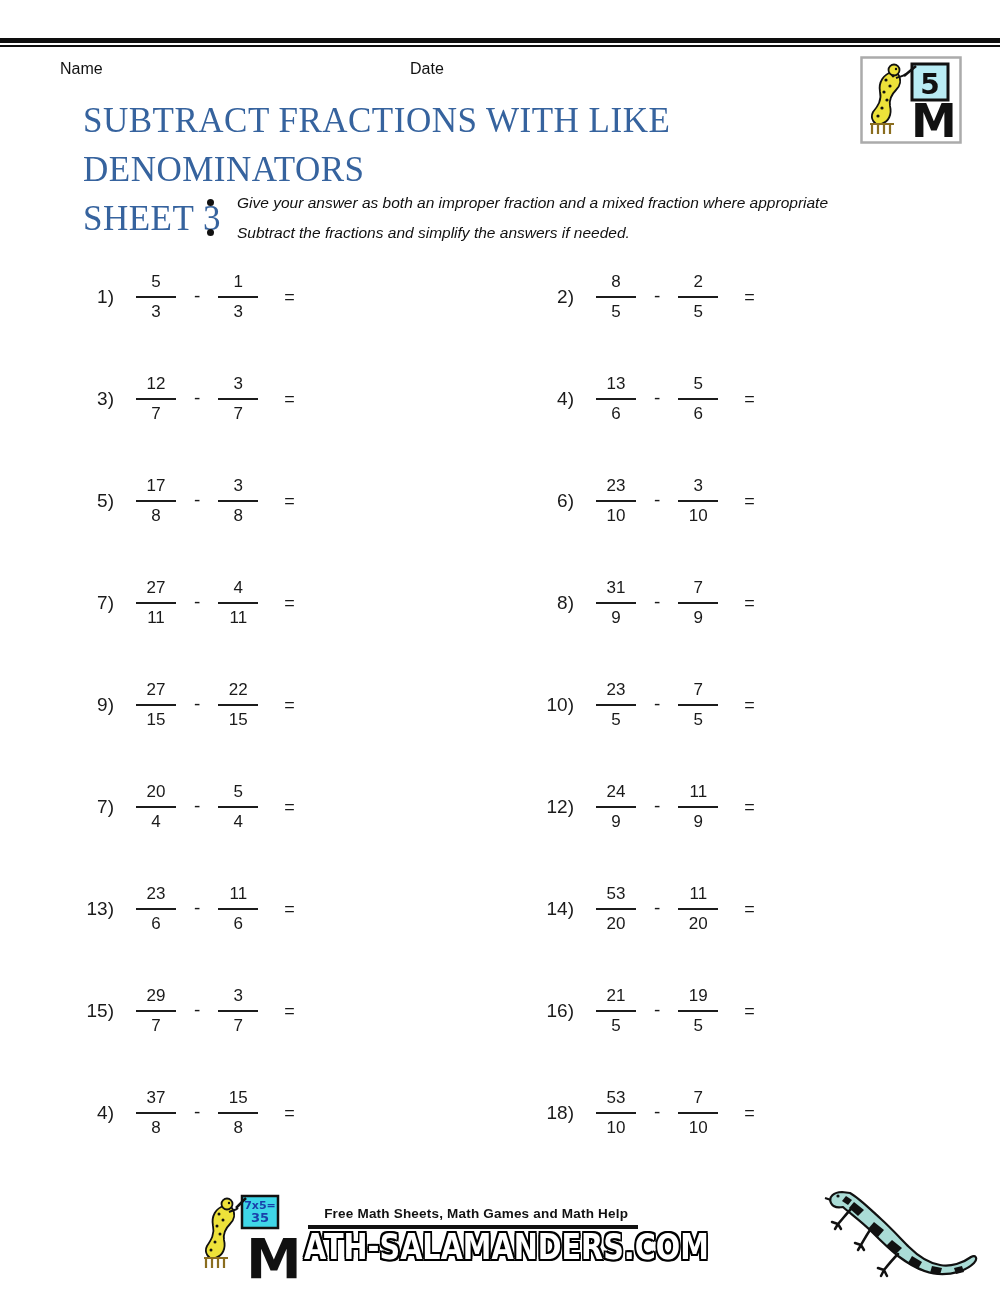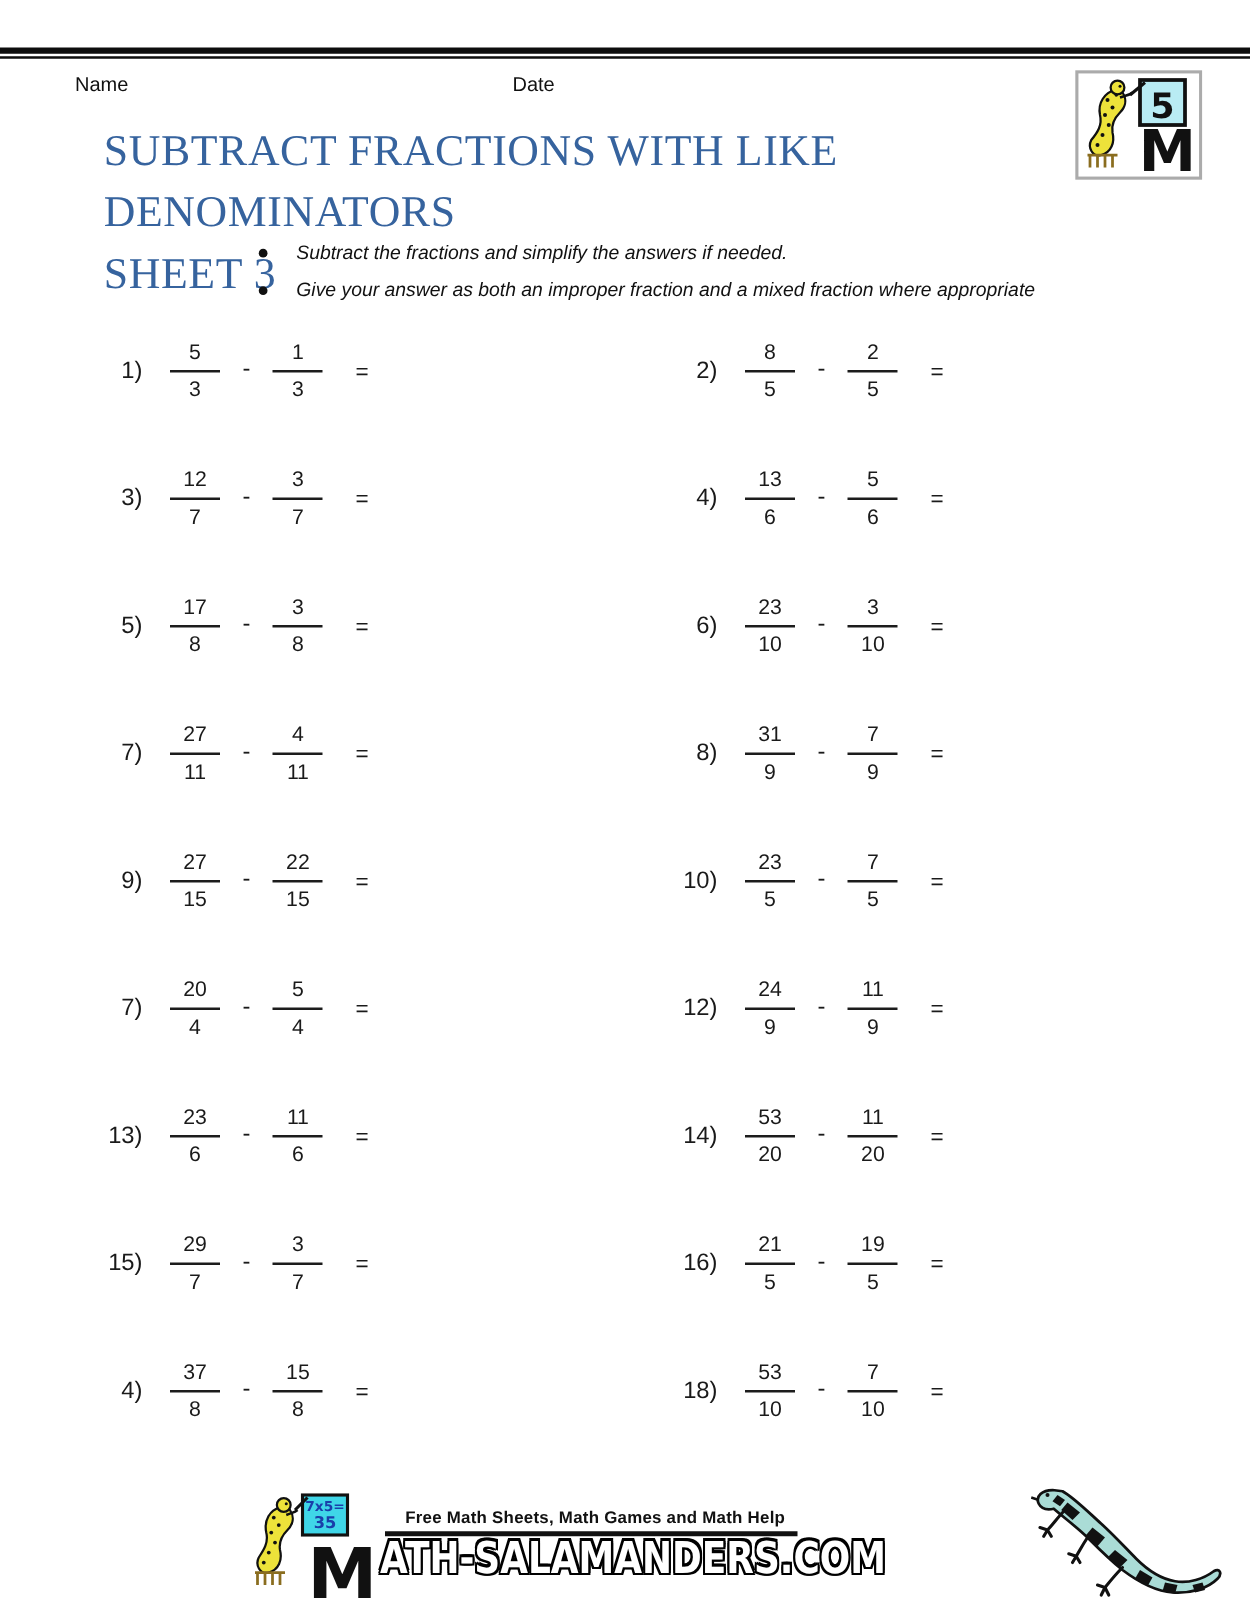--- a/index.html
+++ b/index.html
@@ -121,25 +121,25 @@
   </div>
 
   <div class="title">
     <div>SUBTRACT FRACTIONS WITH LIKE DENOMINATORS</div>
     <div>SHEET 3</div>
   </div>
 
   <ul class="instructions">
     <li>
       <span class="bullet"></span>
-      <span>Subtract the fractions and simplify the answers if needed.</span>
+      <span>Give your answer as both an improper fraction and a mixed fraction where appropriate</span>
     </li>
     <li>
       <span class="bullet"></span>
-      <span>Give your answer as both an improper fraction and a mixed fraction where appropriate</span>
+      <span>Subtract the fractions and simplify the answers if needed.</span>
     </li>
   </ul>
 
   <div class="problems" id="problems">
     <div class="problem">
       <span class="plabel">1)</span>
       <span class="frac">
         <span class="num">5</span>
         <span class="den">3</span>
       </span>

